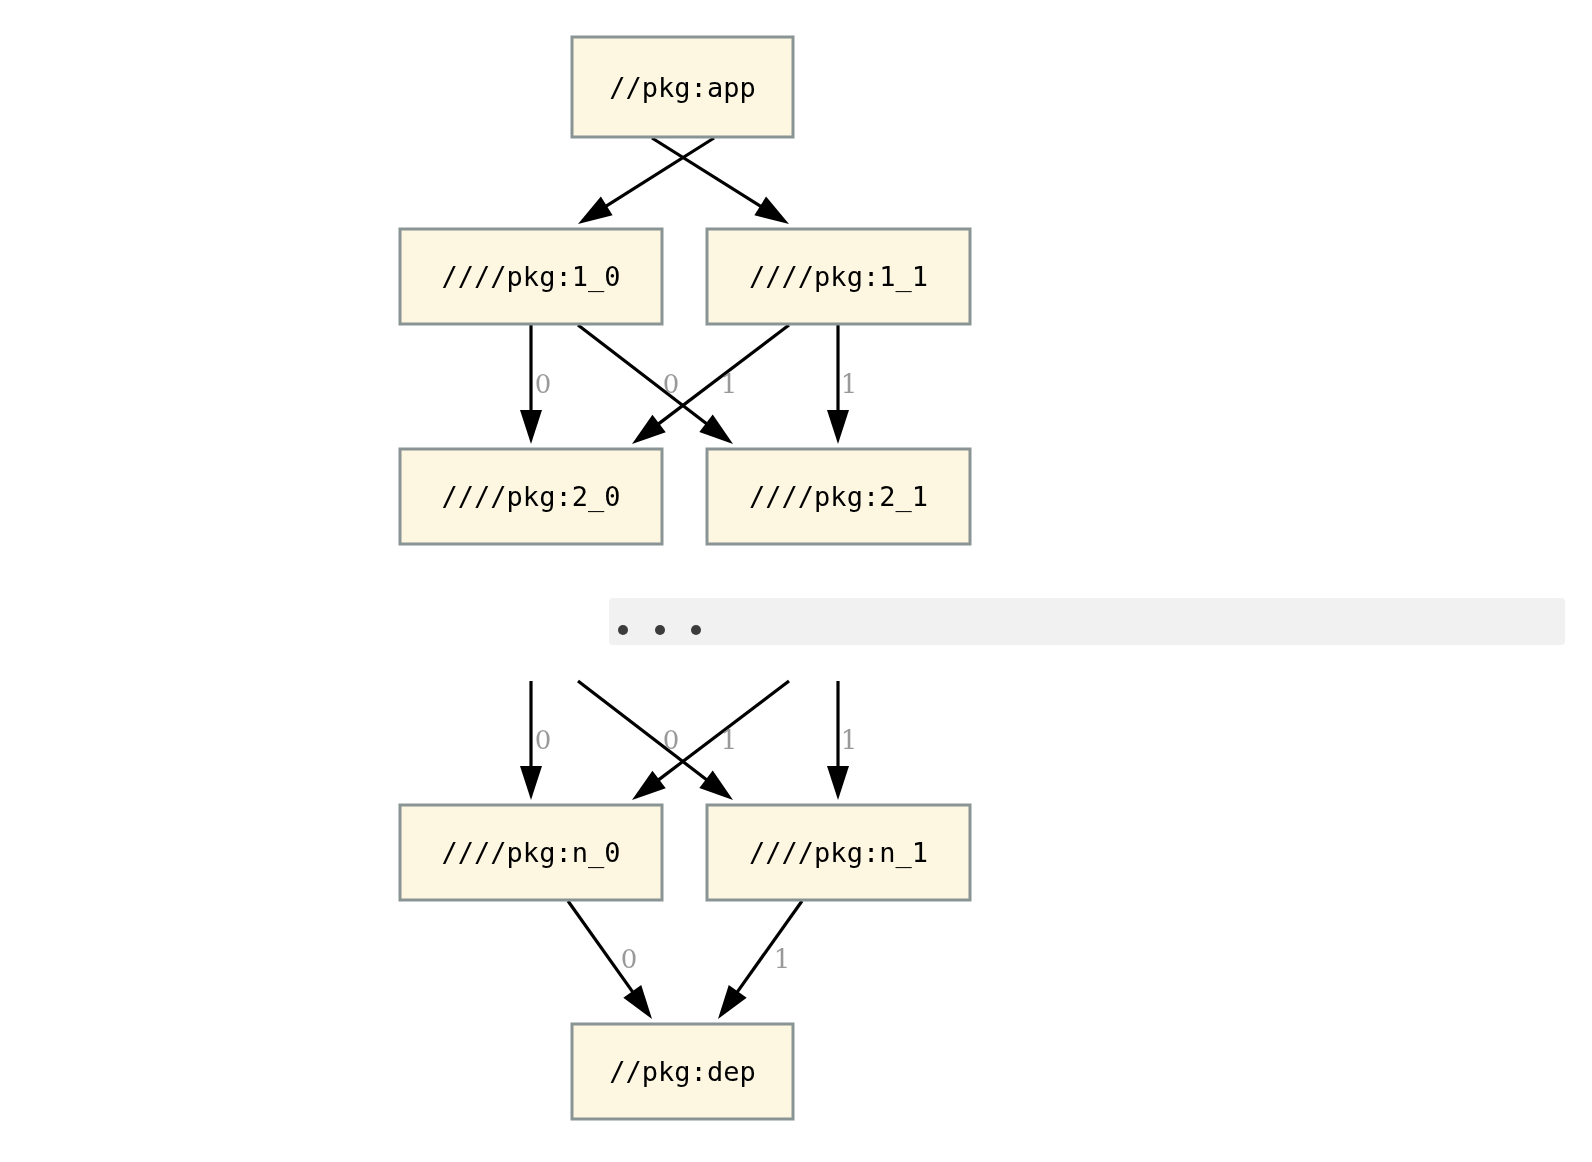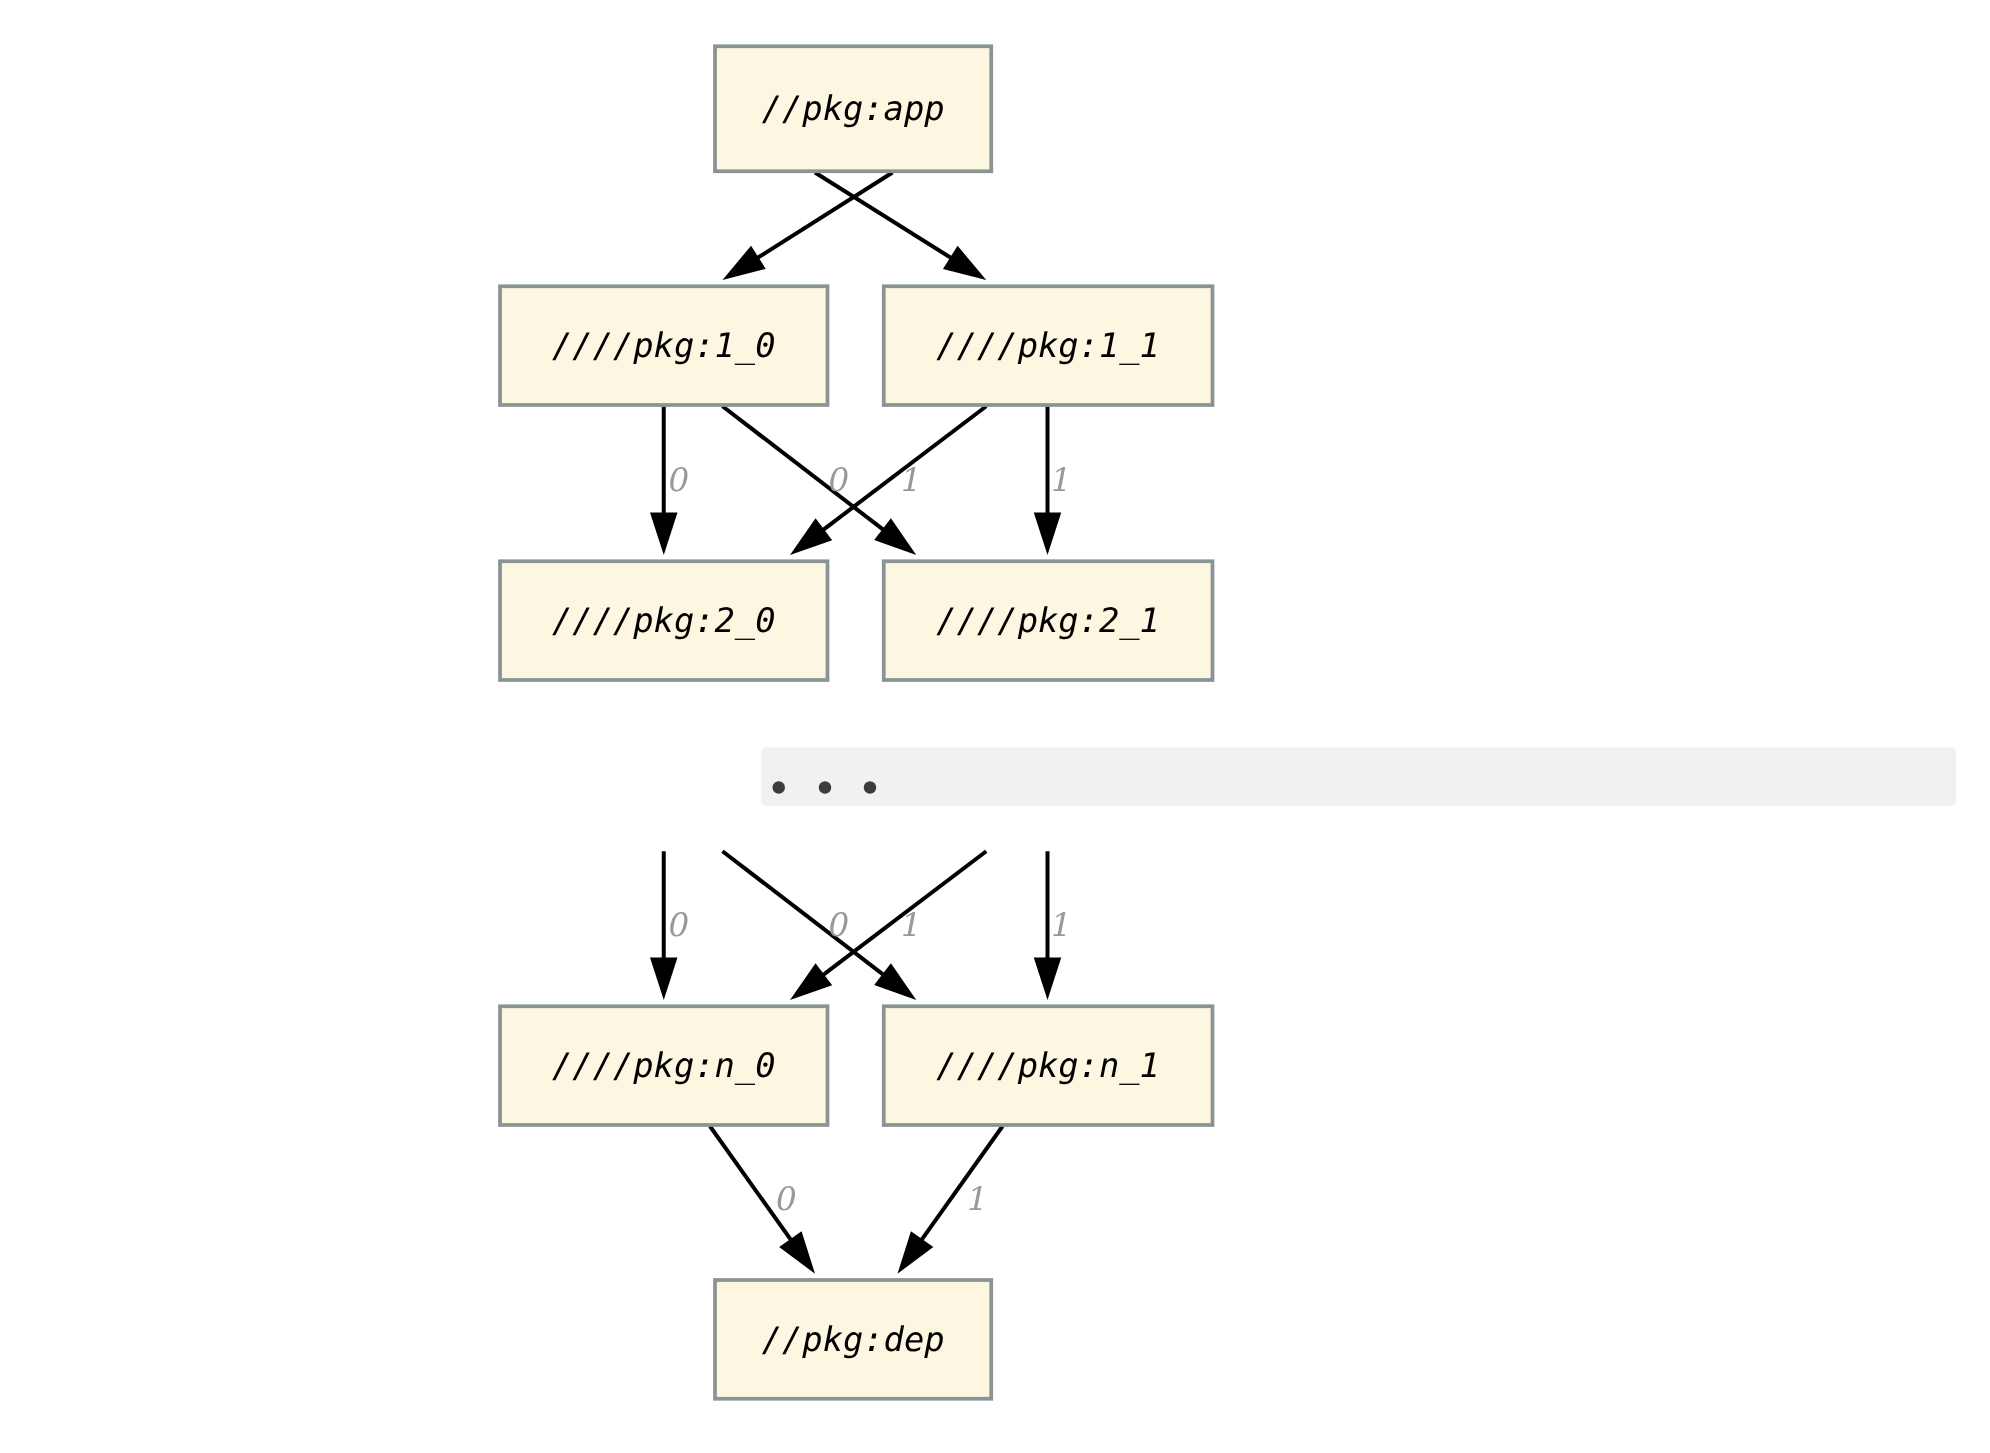--- a/index.html
+++ b/index.html
@@ -11,21 +11,20 @@
   body {
     width: 1592px;
     height: 1162px;
     position: relative;
     overflow: hidden;
     font-family: "DejaVu Sans Mono", "Liberation Mono", monospace;
   }
   #graph-root {
     position: absolute;
     inset: 0;
-    font-style: italic;
   }
   svg.graph-canvas {
     position: absolute;
     top: 0;
     left: 0;
     width: 1592px;
     height: 1162px;
     display: block;
   }
   .node-rect {

